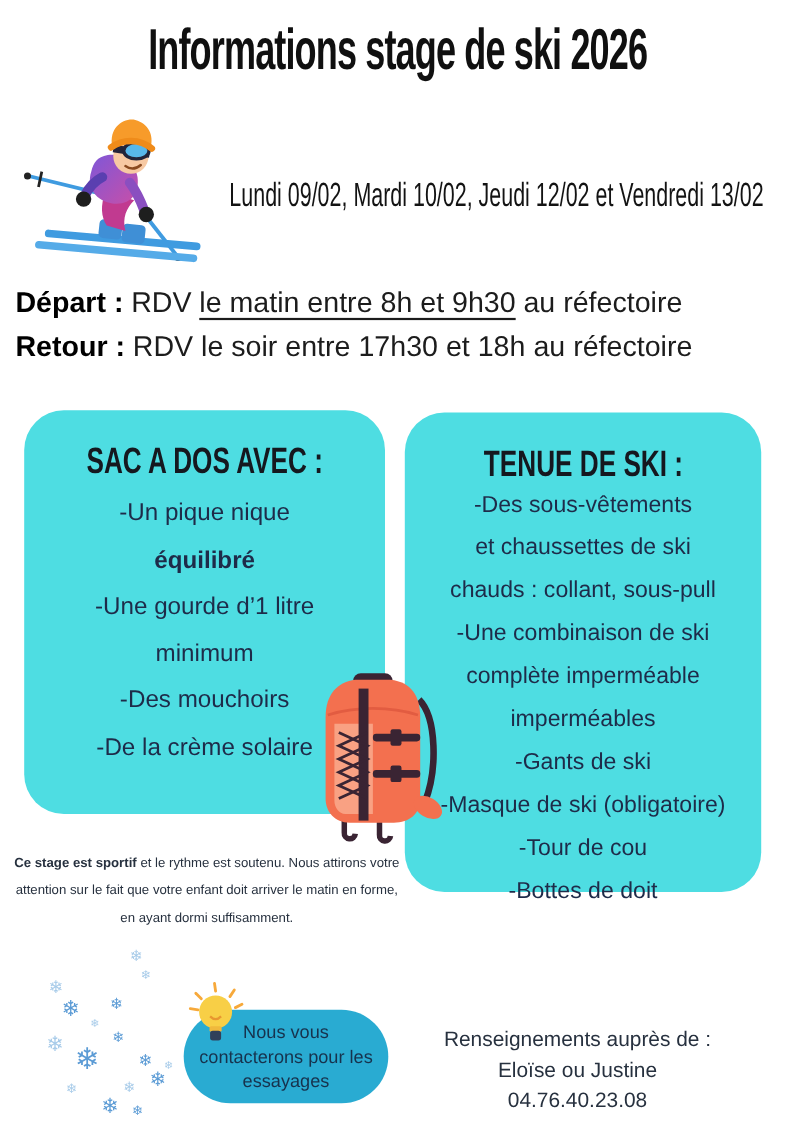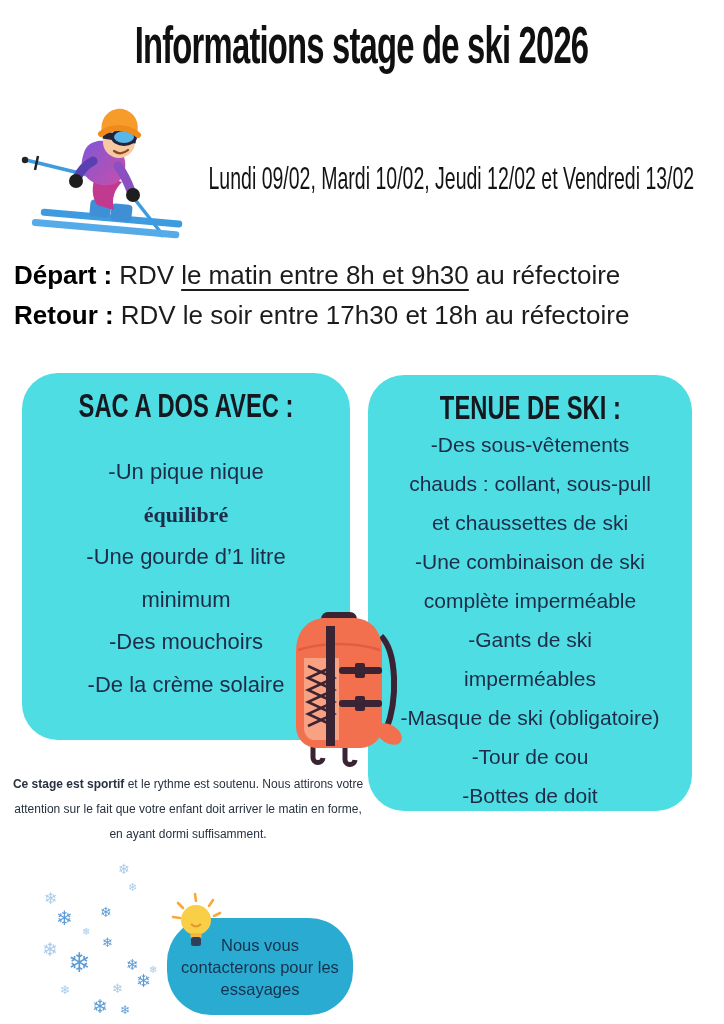--- a/index.html
+++ b/index.html
@@ -28,41 +28,41 @@
   .schedule { position:absolute; top:260px; left:14px; width:702px; font-size:26px; color:#1c1c1c; }
   .schedule .row { margin-bottom:9px; white-space:nowrap; }
   .schedule .seg { margin-right:7px; }
   .schedule .label { color:#000000; font-weight:700; }
   .schedule .ul { text-decoration:underline; text-decoration-thickness:2px; text-underline-offset:5px; }
 
   
   .tealbox { position:absolute; background:#4edde2; border-radius:36px; text-align:center; color:#1e2b49; }
   .box-left  { left:22px;  top:373px; width:328px; height:367px; }
   .box-right { left:368px; top:375px; width:324px; height:436px; }
-  .box-heading { display:block; margin-top:17px; font-size:29px; font-weight:700; color:#15181f; }
+  .box-heading { display:block; margin-top:31px; font-size:29px; font-weight:700; color:#15181f; }
   .box-heading .condensed { transform:scaleX(.82) scaleY(1.15); }
-  .box-left  .lines { margin-top:28px; font-size:22px;   line-height:42.5px; }
+  .box-left  .lines { margin-top:8px; font-size:22px;   line-height:42.5px; }
   .box-right .lines { font-size:21px; line-height:39px; }
-  .lines .bold { font-weight:700;font-family:Liberation Serif, serif; }
+  .lines .bold { font-weight:700; }
 
   
   .note {
     position:absolute; left:10px; top:772px; width:356px; text-align:center;
     font-size:12px; line-height:25px; color:#27313f;
   }
   .note .bold { font-weight:700; }
 
   
   .snow { position:absolute; left:0; top:0; }
   .snow span { position:absolute; line-height:1; }
   .sf-l { color:#a7cbe9; } .sf-d { color:#5b9bd5; }
 
   
   .bubble {
-    position:absolute; left:167px; top:918px; width:186px; height:97px;
+    position:absolute; left:167px; top:918px; width:186px; height:85px;
     background:#29abd2; border-radius:44px; color:#17324d;
     display:flex; align-items:center; justify-content:center; text-align:center;
     font-size:16.5px; line-height:22px; padding:6px 10px;
   }
   .bulb { position:absolute; left:168px; top:891px; width:58px; height:64px; }
 
   
   .contact {
     position:absolute; left:380px; top:932px; width:290px; text-align:center;
     font-size:19px; line-height:27.5px; color:#27313f;
@@ -140,26 +140,26 @@
       <div>minimum</div>
       <div>-Des mouchoirs</div>
       <div>-De la crème solaire</div>
     </div>
   </div>
 
   <div class="tealbox box-right">
     <span class="box-heading"><span class="condensed">TENUE DE SKI :</span></span>
     <div class="lines">
       <div>-Des sous-vêtements</div>
+      <div>et chaussettes de ski</div>
       <div>chauds : collant, sous-pull</div>
-      <div>et chaussettes de ski</div>
       <div>-Une combinaison de ski</div>
       <div>complète imperméable</div>
+      <div>imperméables</div>
       <div>-Gants de ski</div>
-      <div>imperméables</div>
       <div>-Masque de ski (obligatoire)</div>
       <div>-Tour de cou</div>
       <div>-Bottes de doit</div>
     </div>
   </div>
 
   <svg class="backpack" viewBox="0 0 126 168" aria-hidden="true">
 
     <path d="M98 30 C114 46 115 94 103 124" stroke="#3a2433" stroke-width="6" fill="none"></path>
 
@@ -219,14 +219,19 @@
       <line x1="45" y1="9" x2="41" y2="15"></line>
       <line x1="5" y1="26" x2="12" y2="27"></line>
       <line x1="52" y1="22" x2="46" y2="25"></line>
     </g>
     <circle cx="28" cy="29" r="15" fill="#f8cf46"></circle>
     <path d="M23 33 q5 5 10 0" stroke="#e8972f" stroke-width="2" fill="none"></path>
     <rect x="22.5" y="42" width="11" height="5" rx="1.5" fill="#f0b93c"></rect>
     <rect x="23" y="46" width="10" height="9" rx="2.5" fill="#31405a"></rect>
   </svg>
 
+  <div class="contact">
+    <div>Renseignements auprès de :</div>
+    <div>Eloïse ou Justine</div>
+    <div>04.76.40.23.08</div>
+  </div>
 
 </div>
 
 </body></html>

